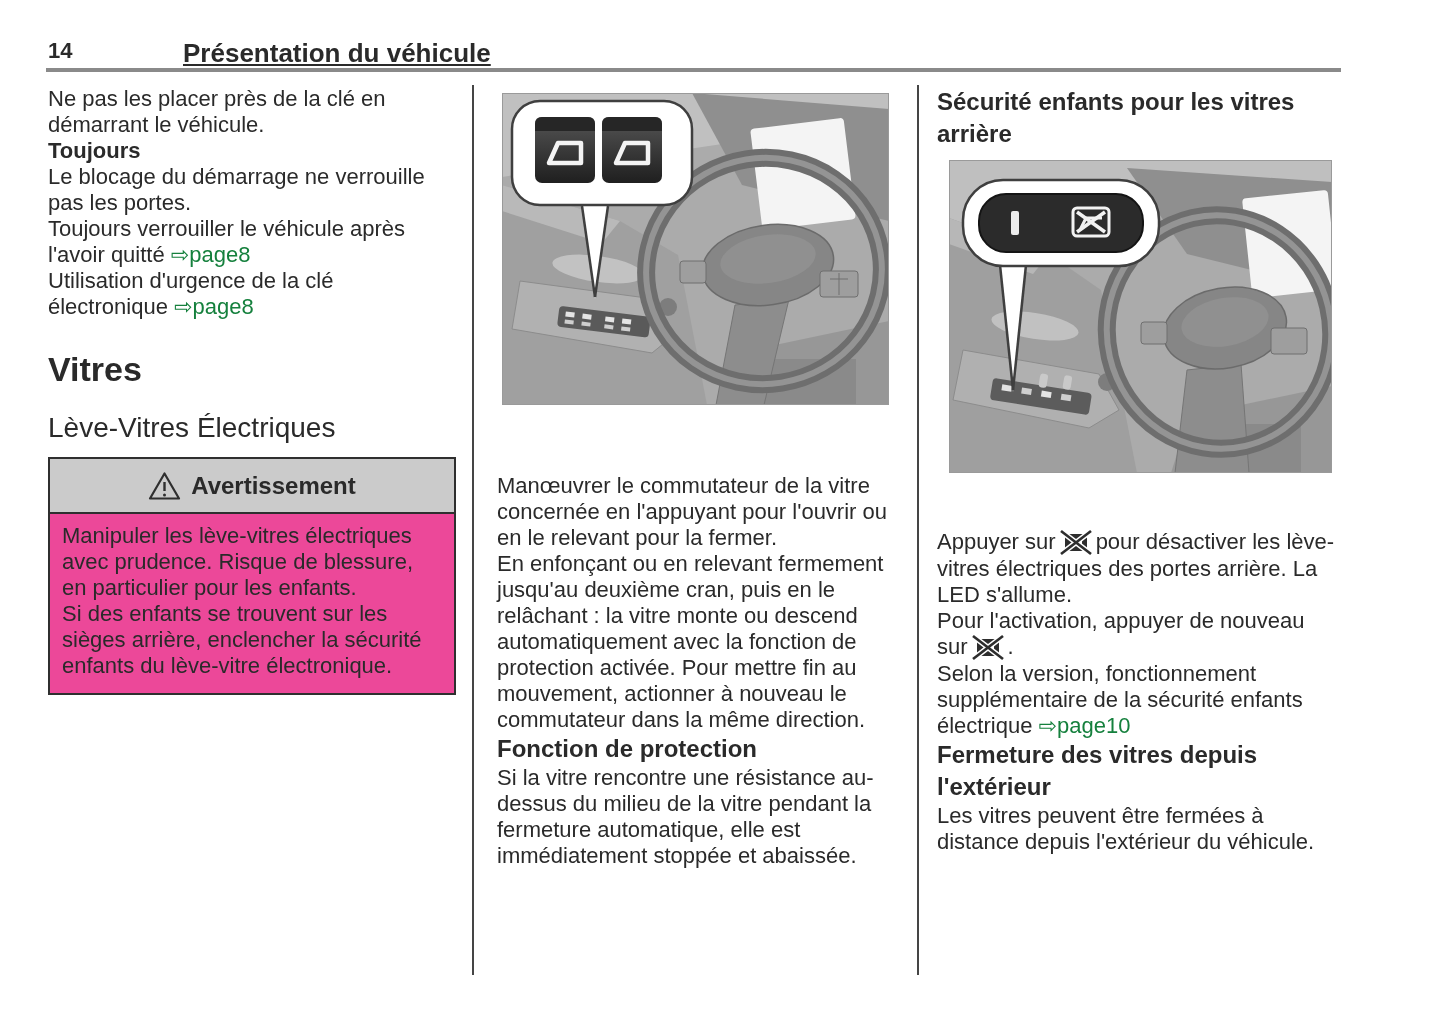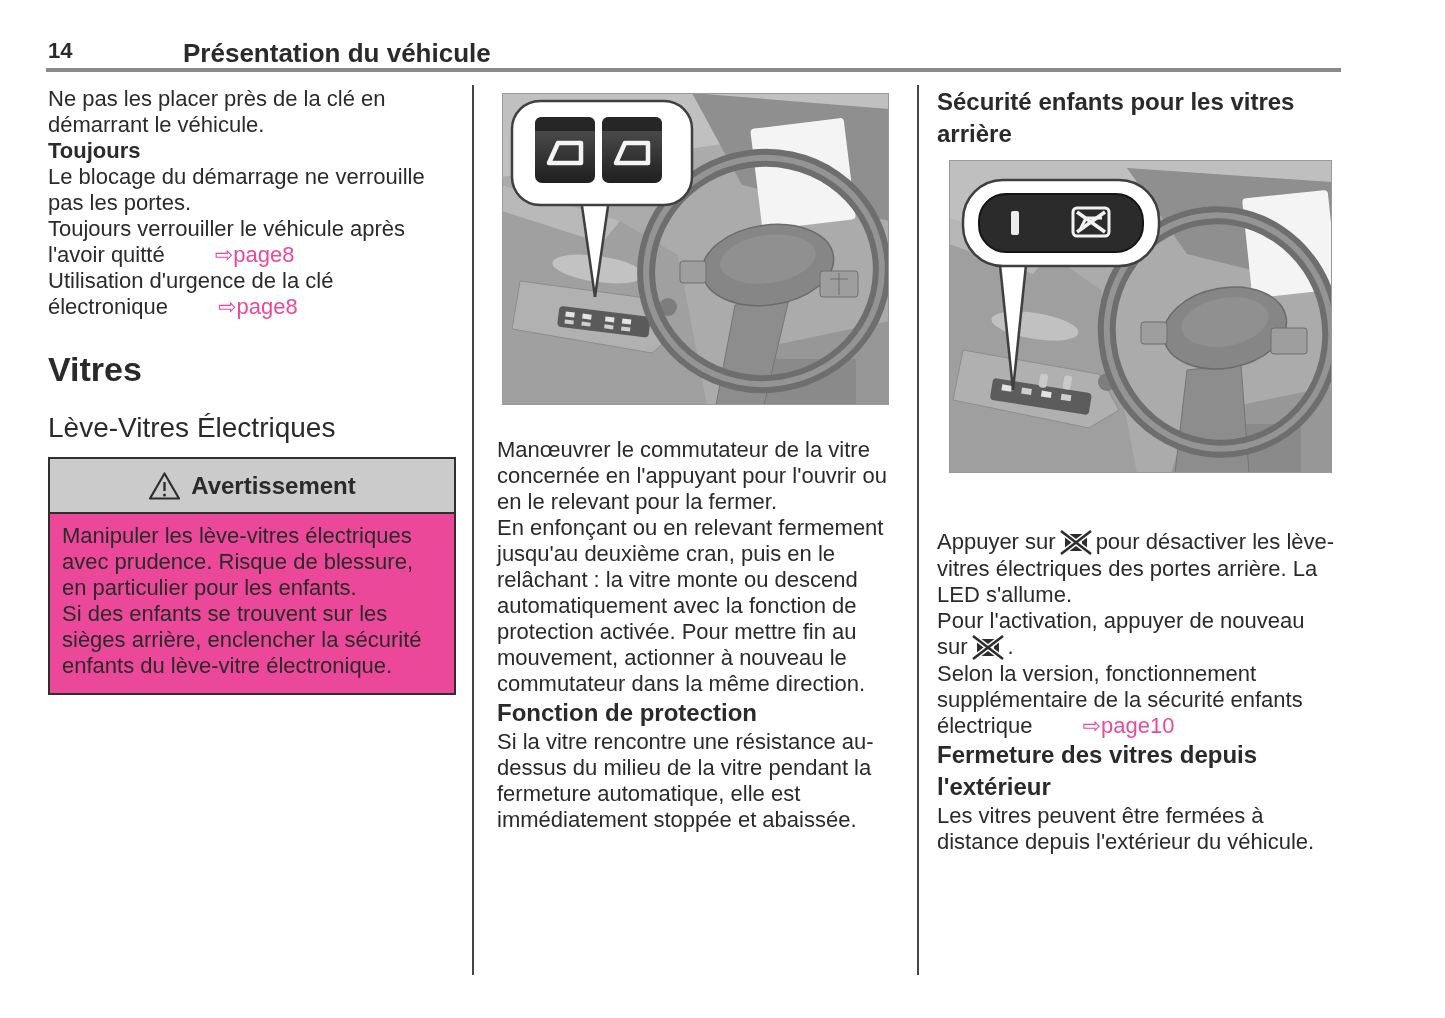--- a/index.html
+++ b/index.html
@@ -2,45 +2,45 @@
 <html><head>
 <meta charset="utf-8">
 <style>
   html,body{margin:0;padding:0;}
   body{
     width:1445px;height:1018px;position:relative;overflow:hidden;
     background:#ffffff;color:#2a2a2a;
     font-family:"Liberation Sans", sans-serif;
   }
   .page-num{position:absolute;left:48px;top:38px;font-size:22px;font-weight:bold;}
-  .page-title{position:absolute;left:183px;top:38px;font-size:26px;font-weight:bold;}
+  .page-title{position:absolute;left:183px;top:38px;font-size:26px;font-weight:bold;text-decoration:underline;}
   .header-rule{position:absolute;left:46px;top:68px;width:1295px;height:4px;background:#8a8a8a;}
   .vdiv{position:absolute;top:85px;width:2px;height:890px;background:#454545;}
   #vdiv1{left:472px;} #vdiv2{left:917px;}
   .col{position:absolute;top:86px;}
   #col1{left:48px;width:408px;}
   #col2{left:497px;width:398px;}
   #col3{left:937px;width:404px;}
   p.body{font-size:22px;line-height:26px;margin:0;}
   .bold{font-weight:bold;}
   h1.sec{font-size:34px;line-height:38px;font-weight:bold;margin:30px 0 0 0;}
   h2.sub{font-size:28px;line-height:32px;font-weight:normal;margin:24px 0 0 0;}
   h3.h{font-size:24px;line-height:32px;font-weight:bold;margin:0;}
   .warnbox{margin-top:13px;border:2px solid #2f2f2f;background:#ec4899;}
   .warnhead{background:#cbcbcb;border-bottom:2px solid #2f2f2f;height:53px;
     display:flex;align-items:center;justify-content:center;gap:10px;
     font-size:24px;font-weight:bold;}
   .warnbody{padding:9px 12px 14px 12px;}
   .mt14{margin-top:14px;} .mt12{margin-top:12px;} .mt8{margin-top:8px;} .mt6{margin-top:6px;}
-  .ref{white-space:nowrap;color:#ec4899;margin-left:44px;}
+  .ref{white-space:nowrap;color:#15803d;}
   .arrow{font-family:"DejaVu Sans", sans-serif;}
   figure{margin:0;padding:0;}
   #fig1{margin:7px 0 0 5px;}
   #fig2{margin:10px 0 0 12px;}
-  #col2 .after-fig{margin-top:28px;}
+  #col2 .after-fig{margin-top:64px;}
   #col3 .after-fig{margin-top:52px;}
   .inline-icon{display:inline-block;vertical-align:-7px;margin:0 4px;}
 </style>
 </head>
 <body>
 
 <div class="page-num">14</div>
 <div class="page-title">Présentation du véhicule</div>
 <div class="header-rule"></div>
 

